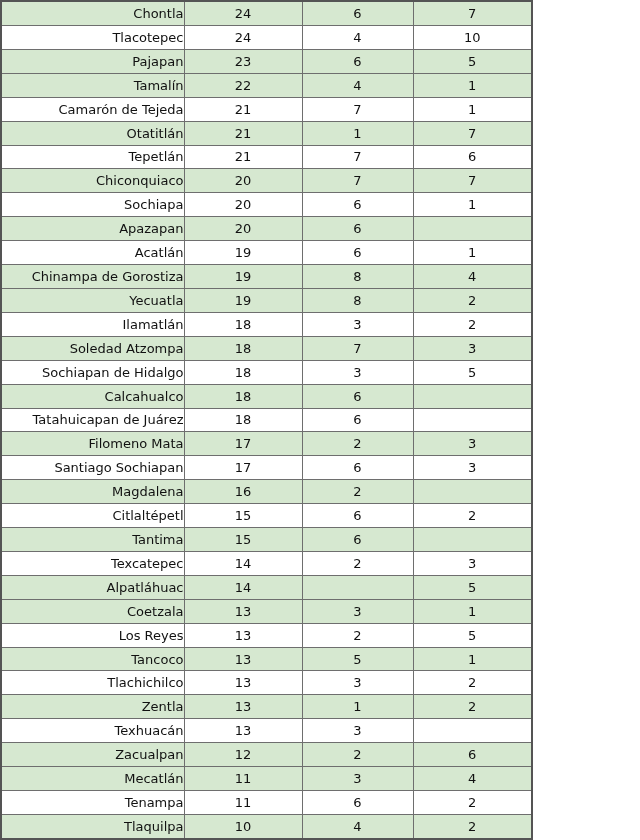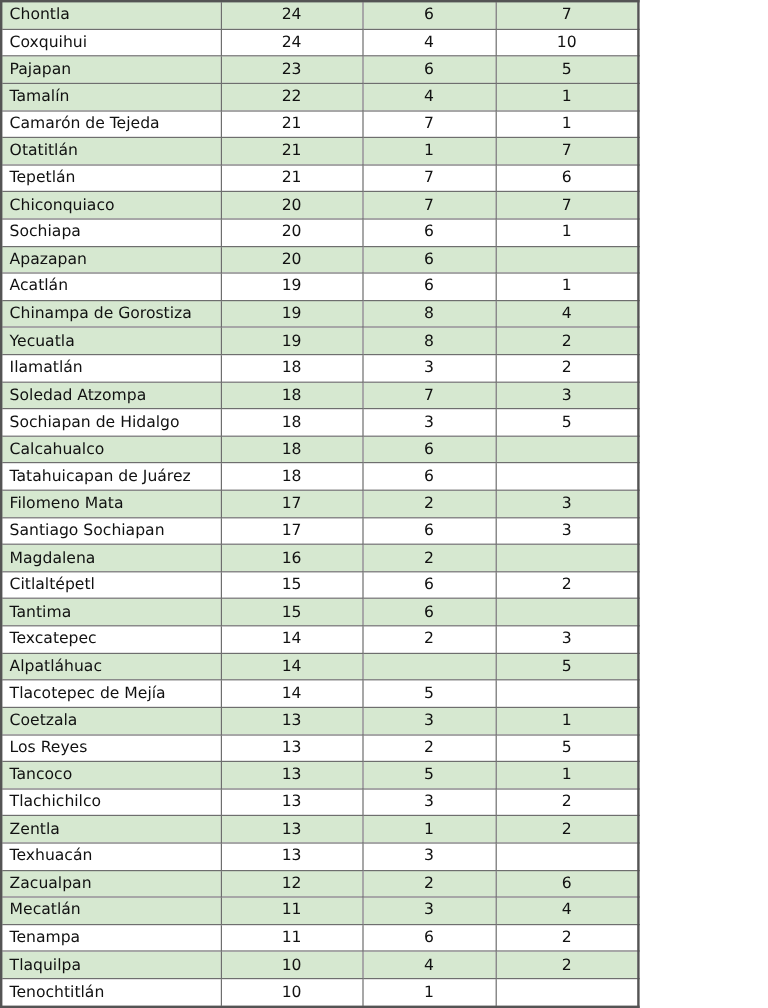--- a/index.html
+++ b/index.html
@@ -27,21 +27,21 @@
     font-size: 13px;
     color: #111111;
     height: 19px;
     line-height: 19px;
     overflow: hidden;
     white-space: nowrap;
     padding: 0;
   }
   td.name-cell {
     padding-left: 6px;
-    text-align: left;
+    text-align: right;
   }
   td.num-cell {
     text-align: center;
   }
   tr.band-green td {
     background: #d6e8d0;
   }
   tr.band-white td {
     background: #ffffff;
   }
@@ -58,21 +58,21 @@
       <col style="width:119px">
     </colgroup>
     <tbody>
         <tr class="band-green">
     <td class="name-cell">Chontla</td>
     <td class="num-cell">24</td>
     <td class="num-cell">6</td>
     <td class="num-cell">7</td>
   </tr>
         <tr class="band-white">
-    <td class="name-cell">Coxquihui</td>
+    <td class="name-cell">Tlacotepec</td>
     <td class="num-cell">24</td>
     <td class="num-cell">4</td>
     <td class="num-cell">10</td>
   </tr>
         <tr class="band-green">
     <td class="name-cell">Pajapan</td>
     <td class="num-cell">23</td>
     <td class="num-cell">6</td>
     <td class="num-cell">5</td>
   </tr>
@@ -201,26 +201,20 @@
     <td class="num-cell">14</td>
     <td class="num-cell">2</td>
     <td class="num-cell">3</td>
   </tr>
         <tr class="band-green">
     <td class="name-cell">Alpatláhuac</td>
     <td class="num-cell">14</td>
     <td class="num-cell"></td>
     <td class="num-cell">5</td>
   </tr>
-        <tr class="band-white">
-    <td class="name-cell">Tlacotepec de Mejía</td>
-    <td class="num-cell">14</td>
-    <td class="num-cell">5</td>
-    <td class="num-cell"></td>
-  </tr>
         <tr class="band-green">
     <td class="name-cell">Coetzala</td>
     <td class="num-cell">13</td>
     <td class="num-cell">3</td>
     <td class="num-cell">1</td>
   </tr>
         <tr class="band-white">
     <td class="name-cell">Los Reyes</td>
     <td class="num-cell">13</td>
     <td class="num-cell">2</td>
@@ -266,22 +260,16 @@
     <td class="name-cell">Tenampa</td>
     <td class="num-cell">11</td>
     <td class="num-cell">6</td>
     <td class="num-cell">2</td>
   </tr>
         <tr class="band-green">
     <td class="name-cell">Tlaquilpa</td>
     <td class="num-cell">10</td>
     <td class="num-cell">4</td>
     <td class="num-cell">2</td>
-  </tr>
-        <tr class="band-white">
-    <td class="name-cell">Tenochtitlán</td>
-    <td class="num-cell">10</td>
-    <td class="num-cell">1</td>
-    <td class="num-cell"></td>
   </tr>
       </tbody>
   </table>
 </div>
 
 </body></html>

